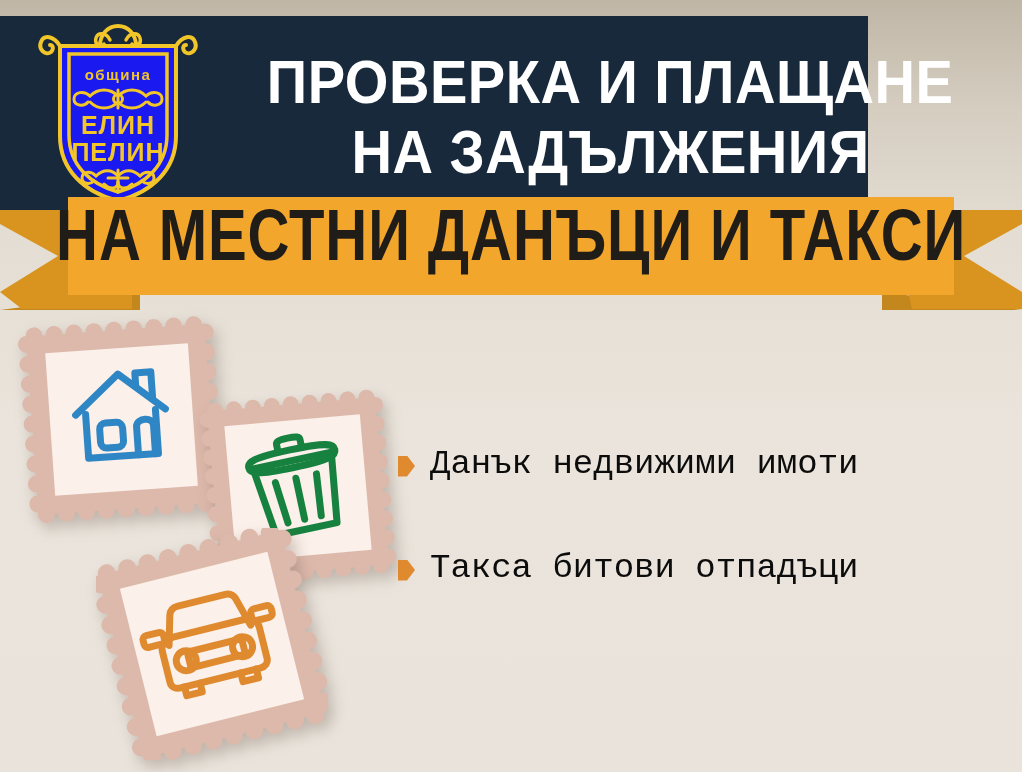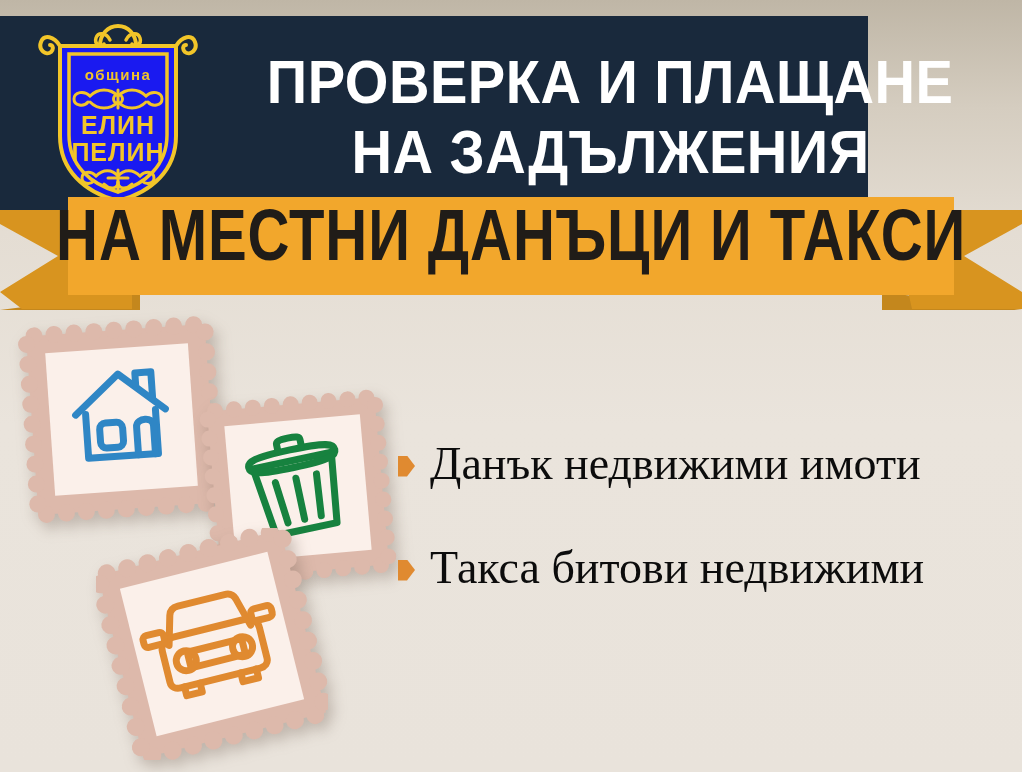--- a/index.html
+++ b/index.html
@@ -137,22 +137,22 @@
   .bullet {
     flex: 0 0 auto;
     width: 17px;
     height: 21px;
     margin-right: 15px;
     margin-top: 4px;
     background: #e08a30;
     clip-path: polygon(0 0, 9px 0, 17px 10.5px, 9px 21px, 0 21px);
   }
   .list-label {
-    font-family: Liberation Serif, serif;
-    font-size: 46px;
+    font-family: Liberation Mono, monospace;
+    font-size: 34px;
     color: #0c0c0c;
     white-space: nowrap;
     line-height: 1;
   }
 </style>
 </head>
 <body>
 
 <div id="poster">
 
@@ -395,17 +395,17 @@
     </svg>
   </div>
 
   <div class="list-area">
     <div class="list-item">
       <span class="bullet"></span>
       <span class="list-label">Данък недвижими имоти</span>
     </div>
     <div class="list-item">
       <span class="bullet"></span>
-      <span class="list-label">Такса битови недвижими</span>
+      <span class="list-label">Такса битови отпадъци</span>
     </div>
   </div>
 
 </div>
 
 </body></html>

